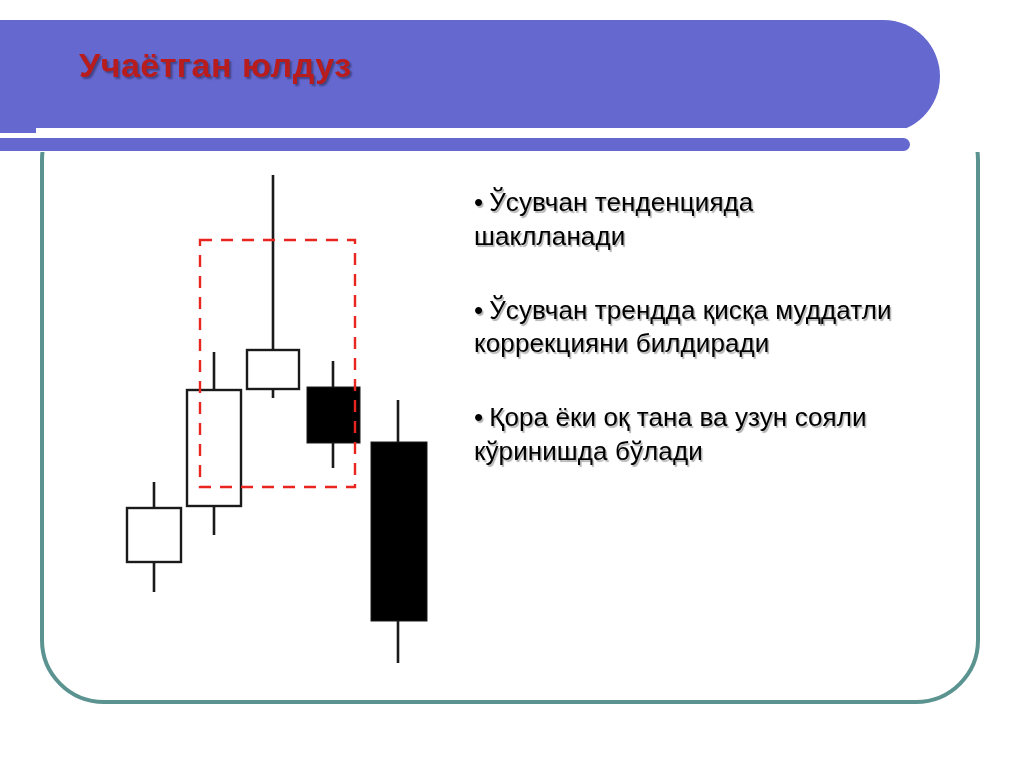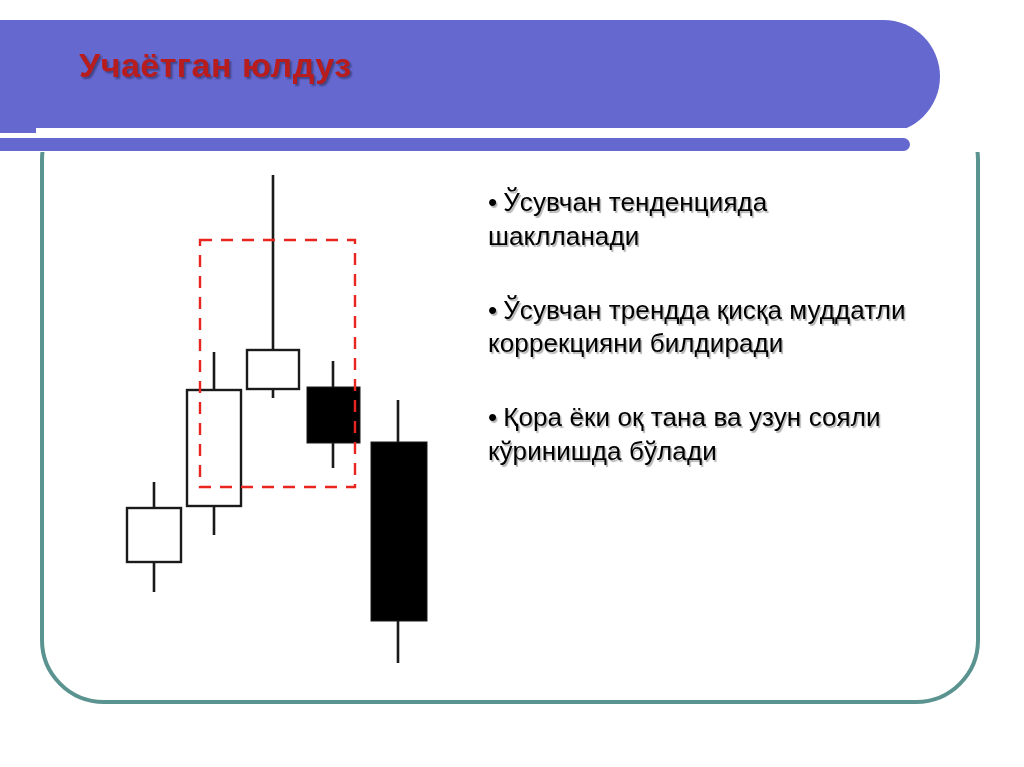--- a/index.html
+++ b/index.html
@@ -86,21 +86,21 @@
     left: 0;
     top: 0;
     width: 1024px;
     height: 767px;
     pointer-events: none;
   }
 
   
   #bullet-list {
     position: absolute;
-    left: 488px;
+    left: 474px;
     top: 186px;
     width: 420px;
   }
   .bullet-item {
     font-size: 26px;
     line-height: 1.30;
     color: #000000;
     margin-bottom: 40px;
     text-shadow: 1.5px 1.5px 1px rgba(0,0,0,0.30);
     letter-spacing: 0.1px;

